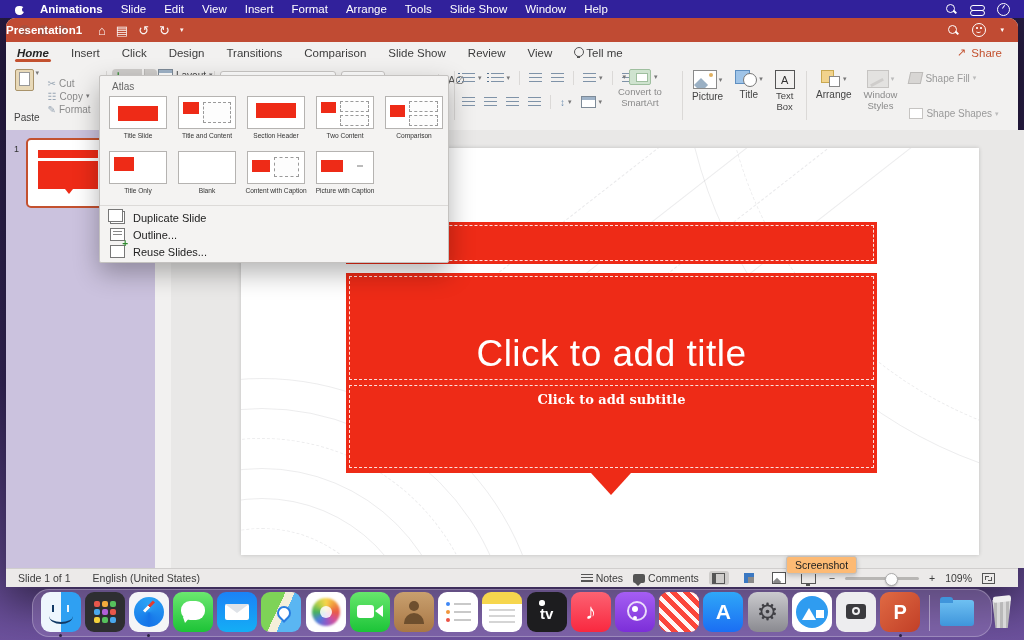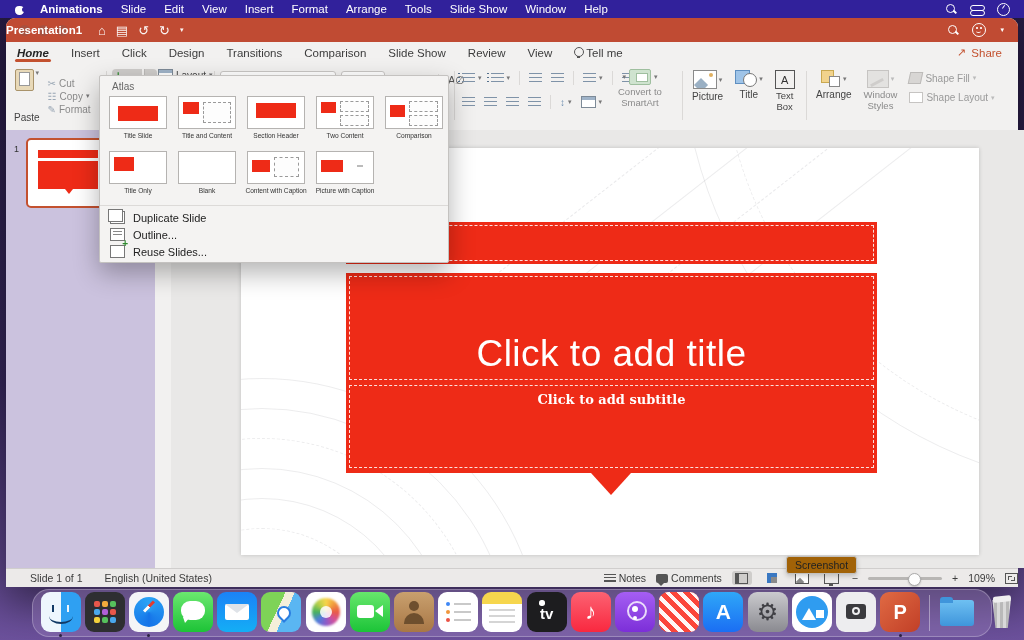--- a/index.html
+++ b/index.html
@@ -136,23 +136,23 @@
     display:flex;align-items:flex-end;justify-content:center;color:#fff;font-size:37px;font-weight:400;letter-spacing:.5px;padding-bottom:4px;box-sizing:border-box;}
   #titlebox .sregion{position:absolute;left:3px;right:3px;top:112px;bottom:5px;border:1px dashed rgba(255,255,255,.85);
     display:flex;align-items:flex-start;justify-content:center;color:#fff;
     font-family:"DejaVu Serif",serif;font-weight:bold;font-size:13px;padding-top:6px;box-sizing:border-box;}
   #pointer{position:absolute;left:350px;top:325px;width:0;height:0;border-left:20px solid transparent;
     border-right:20px solid transparent;border-top:22px solid #ee2b17;}
 
   
   #statusbar{left:0;top:550px;width:100%;height:18px;background:#eceae9;border-top:1px solid #d0cecd;
     display:flex;align-items:center;font-size:10.5px;color:#3c3c3c;}
-  #statusbar .sl{padding-left:24px;}
+  #statusbar .sl{padding-left:12px;}
   #statusbar .lang{padding-left:22px;}
-  #sb-right{margin-left:auto;display:flex;align-items:center;gap:10px;padding-right:0;}
+  #sb-right{margin-left:auto;display:flex;align-items:center;gap:10px;padding-right:23px;}
   .sb-ic{width:12px;height:9px;background:repeating-linear-gradient(180deg,#555 0 1.2px,transparent 1.2px 3.2px);}
   .sb-bubble{width:12px;height:9px;background:#555;border-radius:2px;position:relative;}
   .sb-bubble::after{content:"";position:absolute;left:2px;bottom:-3px;border-left:3px solid transparent;border-right:3px solid transparent;border-top:3px solid #555;}
   .vbtn{width:20px;height:14px;border-radius:3px;display:flex;align-items:center;justify-content:center;}
   .vbtn.pressed{background:#cfcdcb;}
   .vb-normal{width:11px;height:9px;border:1px solid #555;position:relative;}
   .vb-normal::before{content:"";position:absolute;left:0;top:0;bottom:0;width:3px;background:#555;}
   .vb-grid{width:10px;height:10px;background:
     linear-gradient(90deg,#3a78c2 0 4px,transparent 4px),
     linear-gradient(180deg,#3a78c2 0 4px,transparent 4px),#8a8a8a;position:relative;}
@@ -160,21 +160,21 @@
   .vb-pic::before{content:"";position:absolute;left:1px;bottom:-2px;width:6px;height:6px;background:#888;transform:rotate(45deg);}
   .vb-present{width:13px;height:9px;border:1px solid #555;position:relative;}
   .vb-present::after{content:"";position:absolute;left:4px;bottom:-3px;width:4px;height:2px;background:#555;}
   .zoomtrack{width:74px;height:3px;background:#b8b6b4;border-radius:2px;position:relative;}
   .zoomthumb{position:absolute;left:40px;top:-4px;width:11px;height:11px;background:#fdfdfd;border:1px solid #aaa;border-radius:50%;box-shadow:0 1px 2px rgba(0,0,0,.2);}
   .fit-ic{width:11px;height:9px;border:1px solid #555;position:relative;}
   .fit-ic::before{content:"";position:absolute;left:2px;top:2px;width:3px;height:3px;border-left:1px solid #555;border-top:1px solid #555;}
   .fit-ic::after{content:"";position:absolute;right:2px;bottom:2px;width:3px;height:3px;border-right:1px solid #555;border-bottom:1px solid #555;}
 
   
-  #tooltip{left:786px;top:556px;background:#a16207;border:1px solid #c2c0be;border-radius:3px;
+  #tooltip{left:786px;top:556px;background:#fdba74;border:1px solid #c2c0be;border-radius:3px;
     padding:2px 8px;font-size:10.5px;color:#222;z-index:60;box-shadow:0 2px 5px rgba(0,0,0,.2);}
 
   
   #dock{left:32px;top:589px;width:960px;height:48px;background:rgba(150,125,185,.42);
     border:1px solid rgba(255,255,255,.25);border-radius:17px;z-index:70;
     display:flex;align-items:center;gap:3.2px;padding:0 7px;box-sizing:border-box;}
   .dslot{width:41px;height:46px;position:relative;display:flex;justify-content:center;flex:none;}
   .di{width:40px;height:40px;border-radius:9px;position:relative;margin-top:2px;overflow:hidden;}
   .rdot{position:absolute;bottom:-1px;left:50%;margin-left:-1.5px;width:3px;height:3px;border-radius:50%;background:#2b2140;}
   .ddiv{width:10px;height:46px;position:relative;flex:none;}
@@ -456,29 +456,29 @@
         <span class="rlabel">Arrange</span>
       </div>
       <div class="media">
         <span style="display:flex;align-items:center;gap:2px;">
           <span class="qstyle-ic"></span>
           <span class="chev" style="color:#bbb">▾</span>
           </span>
         <span class="two-line"><span>Window</span><br>
         <span>Styles</span></span>
       </div>
-      <div style="display:flex;flex-direction:column;gap:8px;margin-top:2px;">
+      <div style="display:flex;flex-direction:column;gap:24px;margin-top:2px;">
         <span class="rbtn">
           <span class="sf-ic"></span>
           <span class="rlabel gray">Shape Fill</span>
           <span class="chev" style="color:#bbb">▾</span>
           </span>
         <span class="rbtn">
           <span class="so-ic"></span>
-          <span class="rlabel gray">Shape Layout</span>
+          <span class="rlabel gray">Shape Shapes</span>
           <span class="chev" style="color:#bbb">▾</span>
           </span>
       </div>
     </div>
   </div>
 
   <div id="thumbpane" class="abs">
     <span class="num">1</span>
     <div id="slide-thumb">
       <div style="position:absolute;left:10px;top:10px;width:60px;height:8px;background:#ee2b17"></div>

